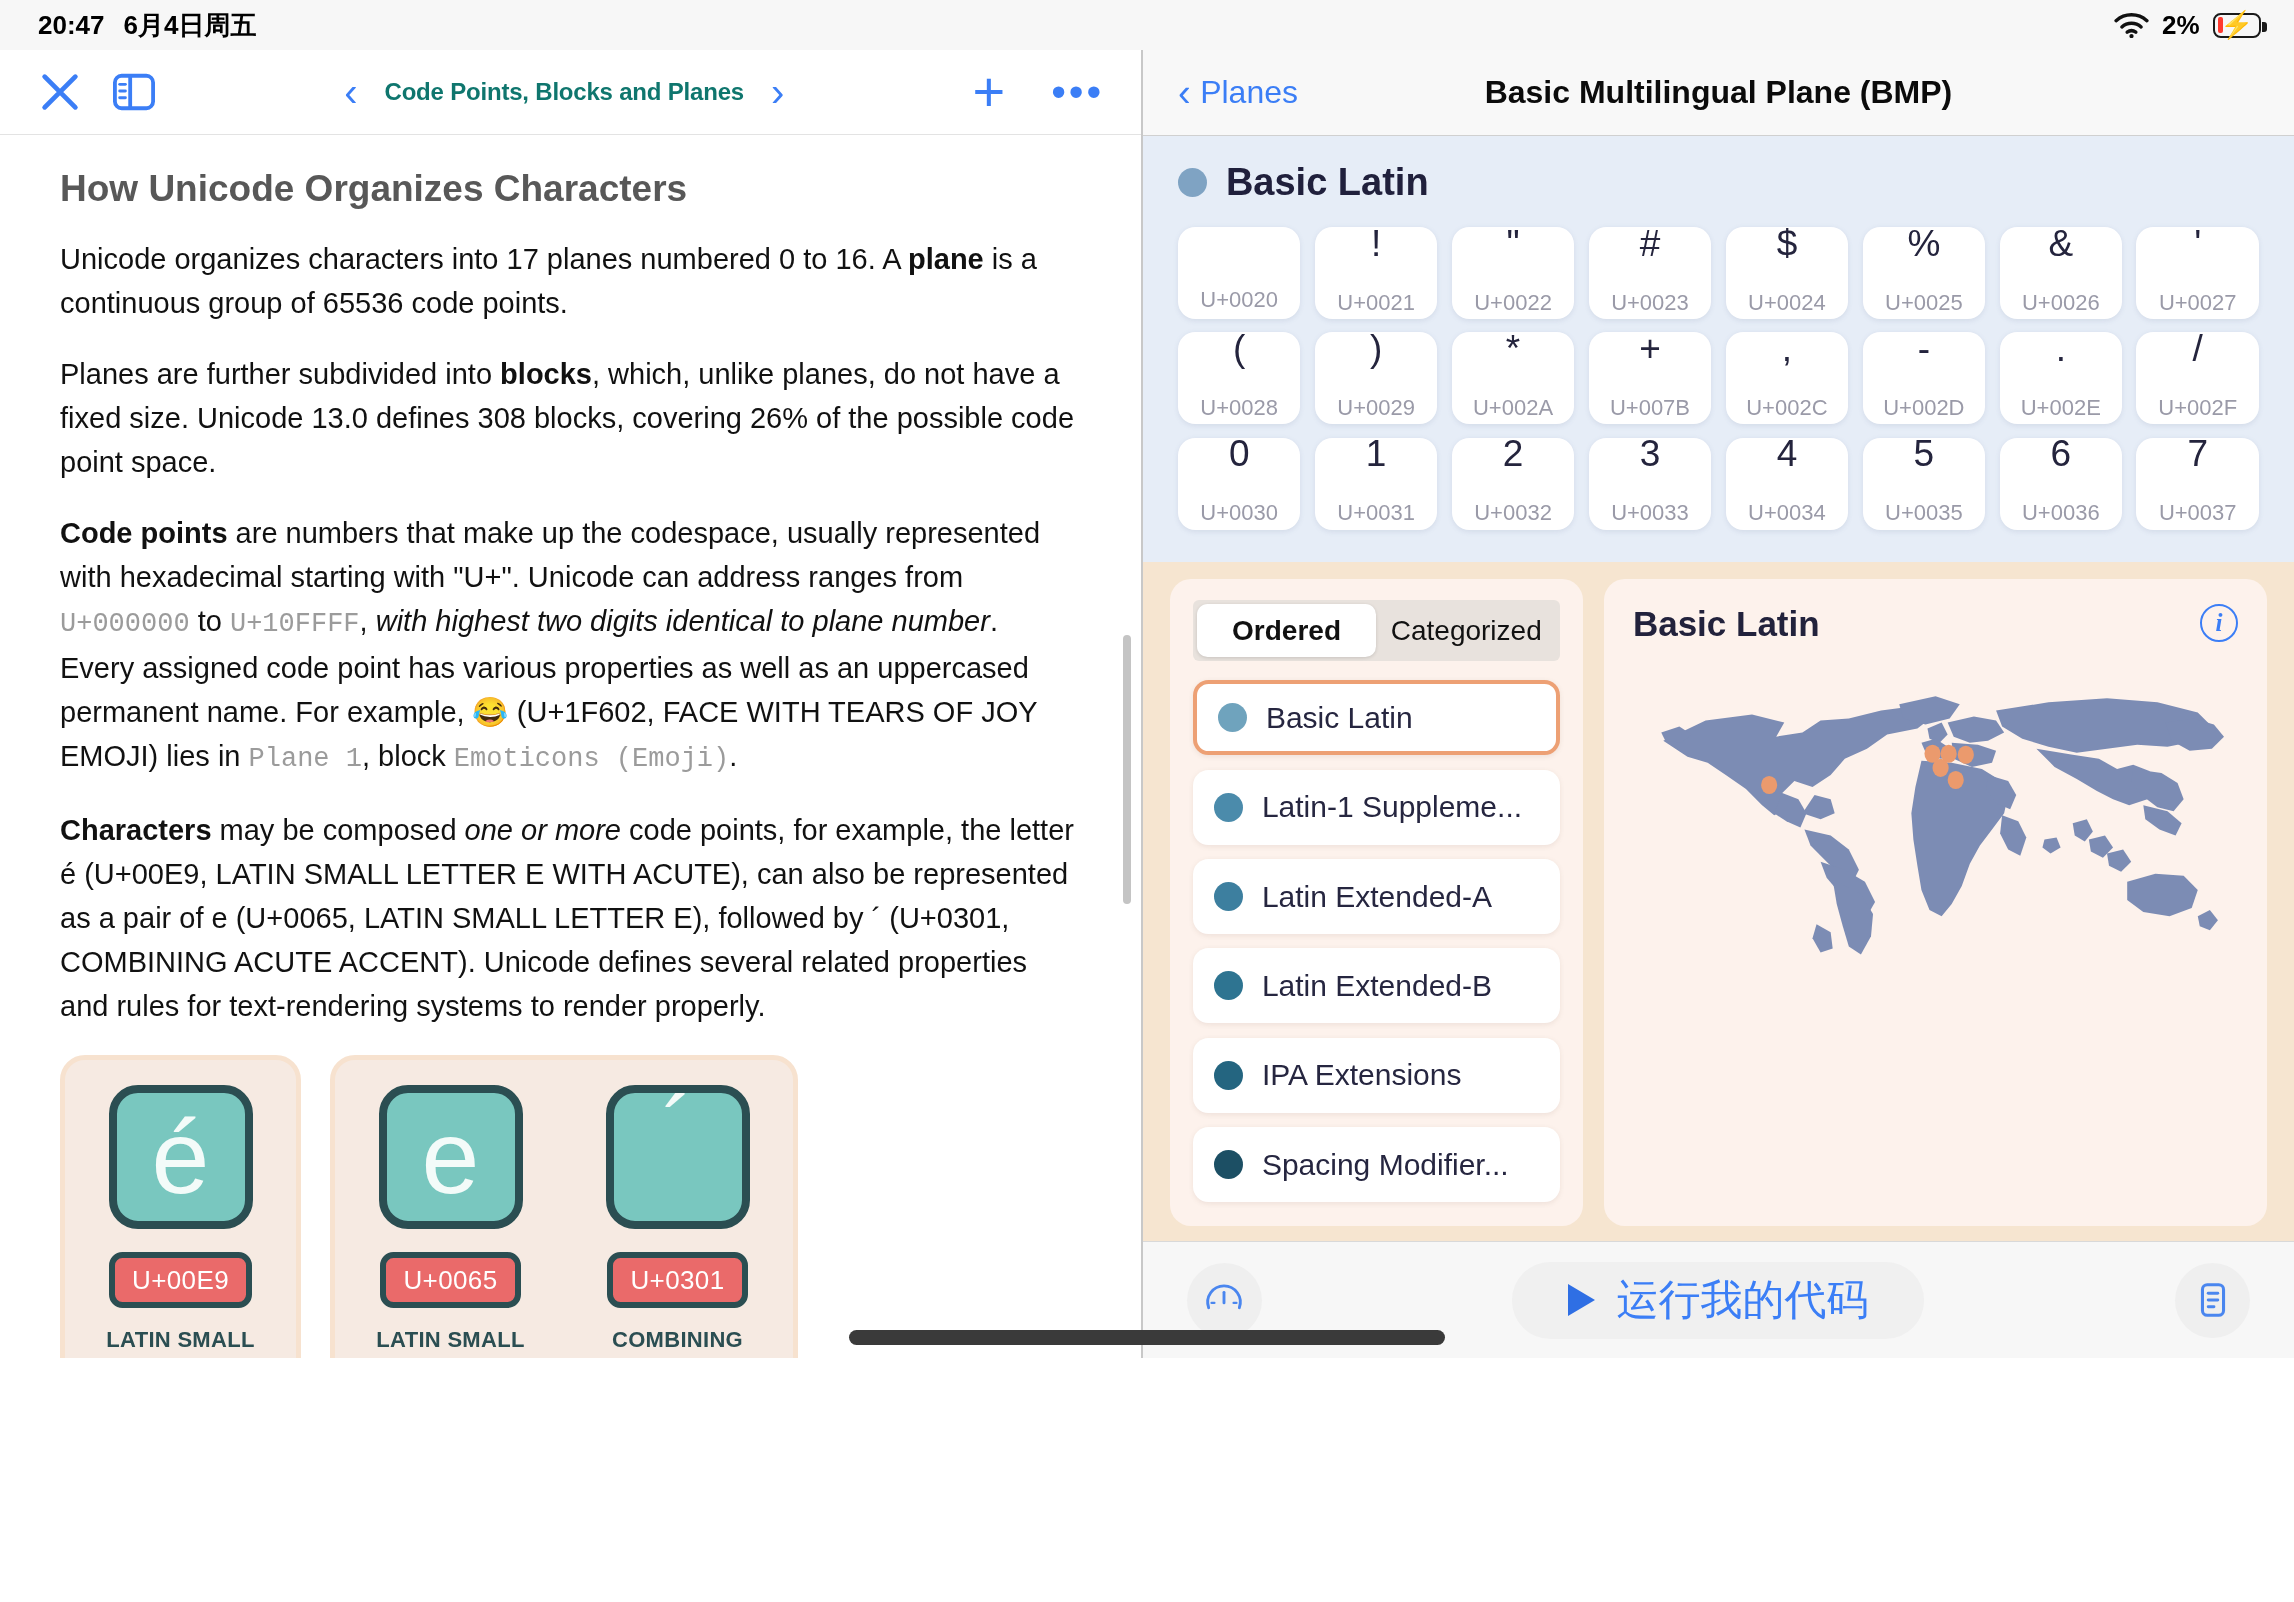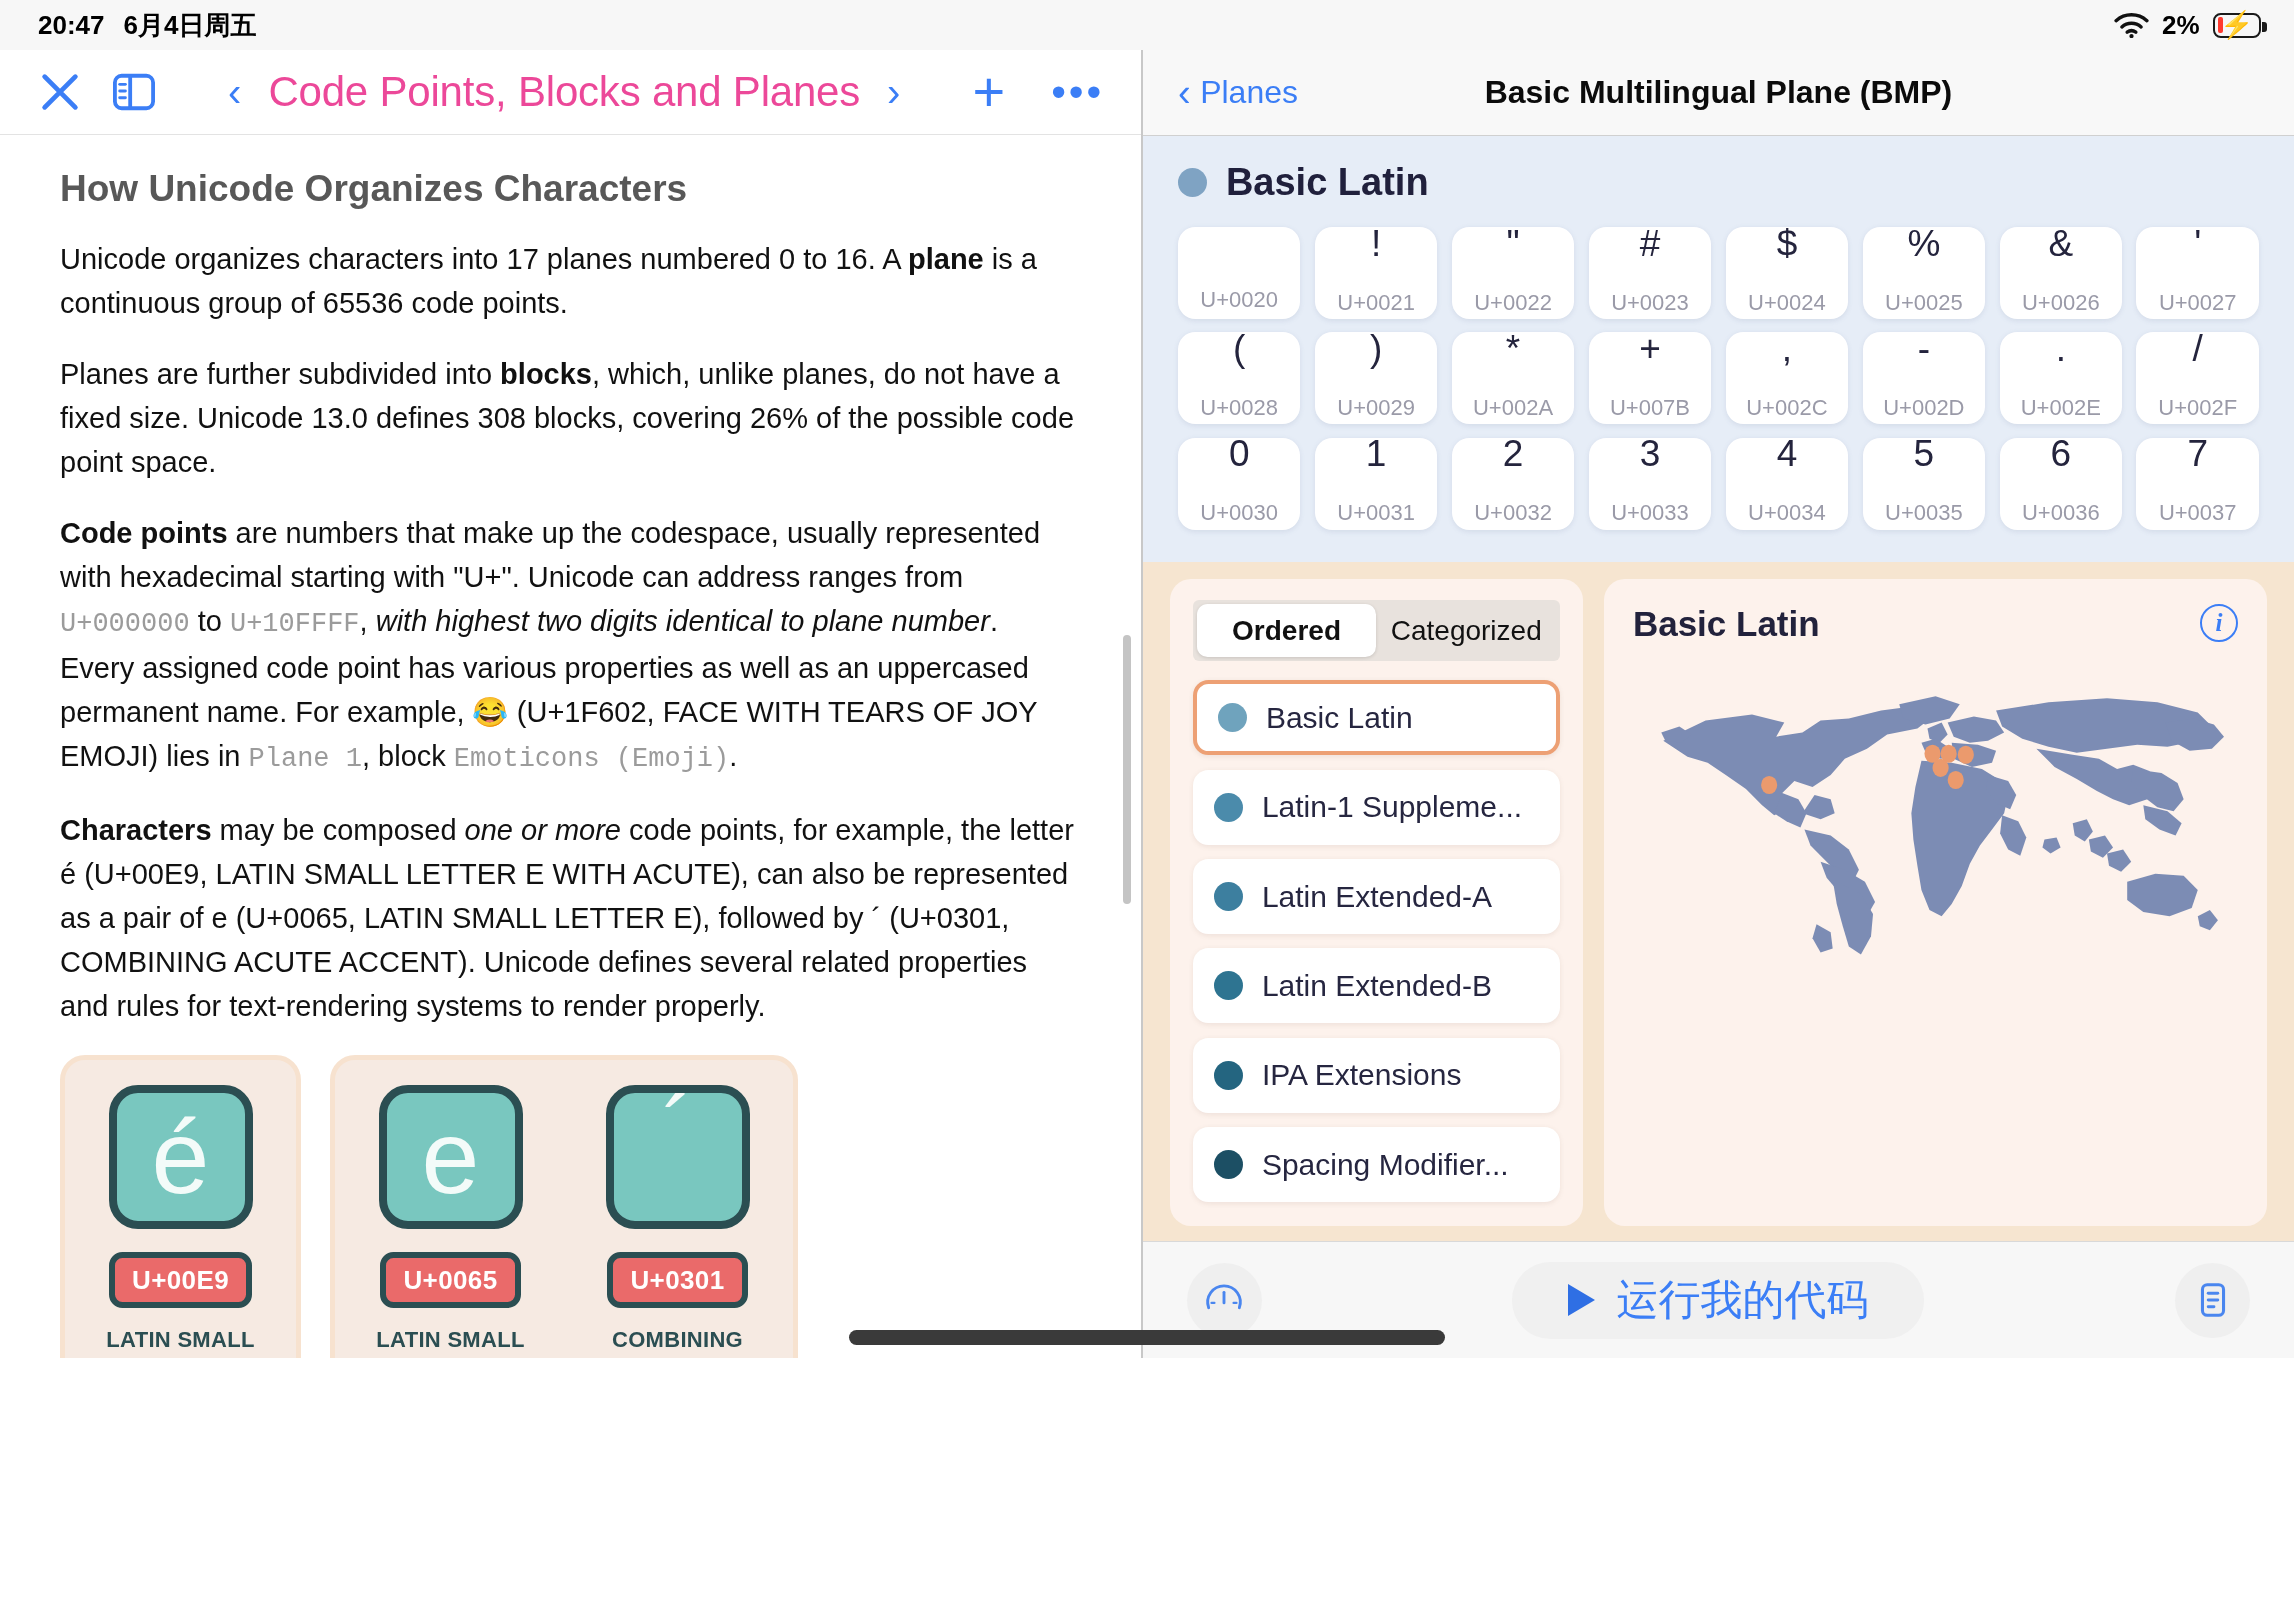--- a/index.html
+++ b/index.html
@@ -46,21 +46,21 @@
   .left-pane { width: 1141px; flex: 0 0 1141px; display: flex; flex-direction: column; background: #fff; min-height: 0; }
   .doc-toolbar {
     height: 85px; flex: 0 0 85px; background: #fff;
     display: flex; align-items: center; padding: 0 37px; gap: 0;
     border-bottom: 1px solid #e3e3e3;
   }
   .tb-icon { color: #3b7ef6; display: flex; align-items: center; justify-content: center; cursor: pointer; }
   .tb-close { width: 46px; height: 46px; margin-right: 29px; }
   .tb-sidebar { width: 44px; height: 42px; }
   .doc-title-group { flex: 1; display: flex; align-items: center; justify-content: center; gap: 27px; }
-  .doc-title { font-size: 42px; font-weight: normal; color: #ec4899; letter-spacing: -0.2px; }
+  .doc-title { font-size: 24px; font-weight: bold; color: #0f766e; letter-spacing: -0.2px; }
   .chev { color: #3b7ef6; font-size: 40px; font-weight: 300; line-height: 1; }
   .tb-plus { font-size: 56px; color: #3b7ef6; font-weight: 300; line-height: 1; margin-right: 46px; }
   .tb-dots { color: #3b7ef6; font-size: 42px; letter-spacing: 2.9px; line-height: 0.7; }
 
   .doc-scroll { flex: 1; overflow: hidden; position: relative; padding: 0 60px; }
   .doc-h1 { font-size: 37px; font-weight: bold; color: #585858; margin: 33px 0 27px 0; }
   .doc-p { font-size: 29px; line-height: 44px; color: #111; margin-bottom: 27px; max-width: 1018px; }
   .doc-p b { font-weight: bold; }
   .doc-p i { font-style: italic; }
   .code { font-family: "Liberation Mono", monospace; color: #9b9b9b; font-size: 27px; }
@@ -75,21 +75,21 @@
   .dcol { display: flex; flex-direction: column; align-items: center; width: 173px; }
   .glyphbox {
     width: 144px; height: 144px; background: #79c7bf;
     border: 8.6px solid #2b4e52; border-radius: 29px;
     display: flex; align-items: center; justify-content: center;
     font-size: 104px; color: #f3fbf9; line-height: 1;
   }
   .glyphbox.accent { font-size: 92px; padding-bottom: 54px; }
   .cpbadge {
     margin-top: 23px; background: #ea6a6a; border: 6.7px solid #2b4e52; border-radius: 13.4px;
-    color: #fff; font-size: 26px; font-weight: bold; padding: 6.7px 17.3px; letter-spacing: 0.4px; text-align: center;
+    color: #fff; font-size: 26px; font-weight: normal; padding: 6.7px 17.3px; letter-spacing: 0.4px; text-align: center;
   }
   .cpname {
     margin-top: 17.3px; color: #2b4e52; font-size: 22px; font-weight: bold;
     text-align: center; line-height: 28px; letter-spacing: 0.3px;
   }
 
   
   .right-pane { flex: 1; display: flex; flex-direction: column; background: #f7f7f7; min-height: 0; }
   .nav-bar {
     height: 86px; flex: 0 0 86px; background: #f8f8f8;

